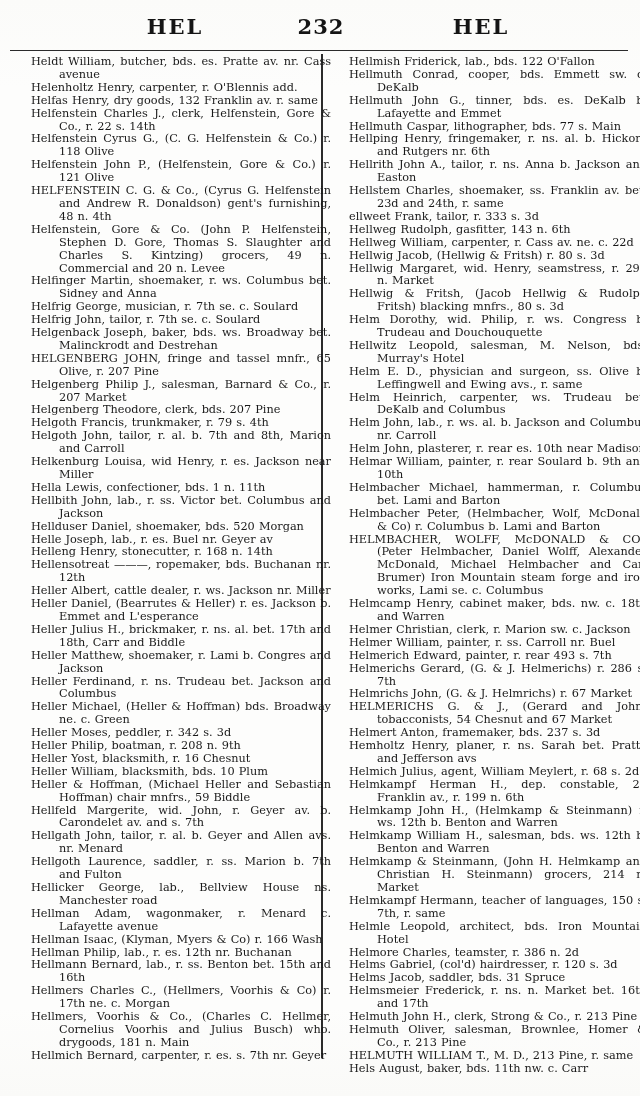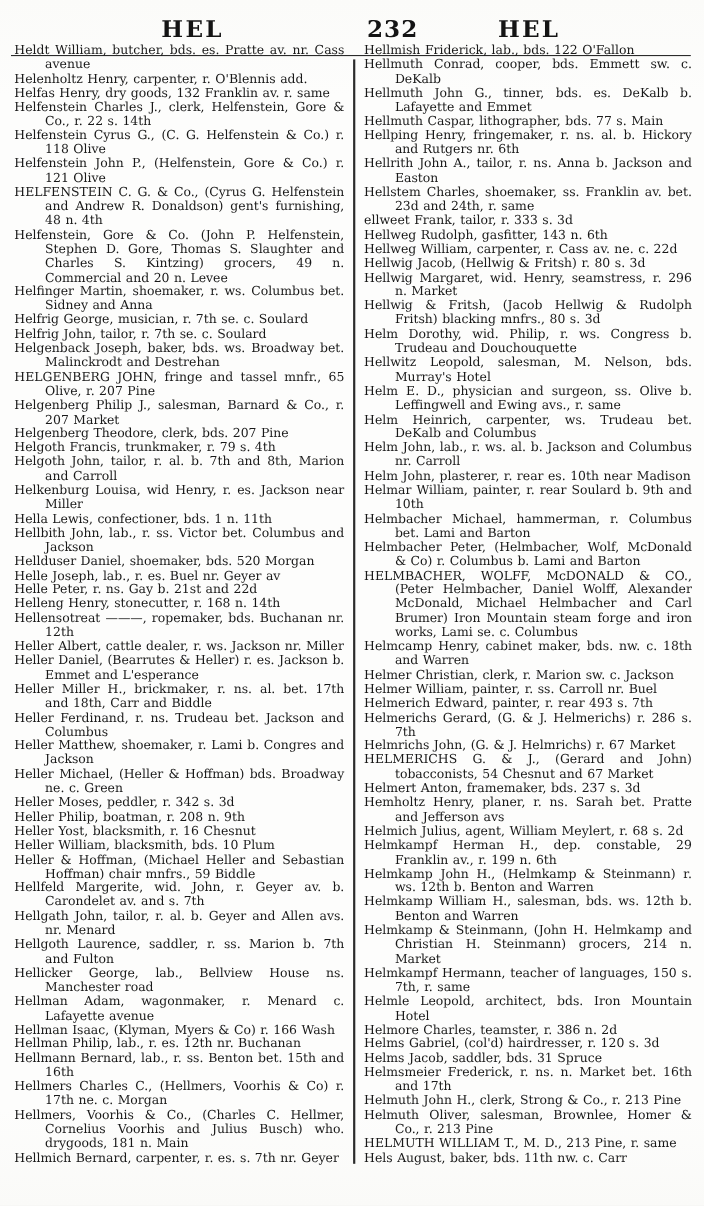--- a/index.html
+++ b/index.html
@@ -22,36 +22,37 @@
   .h-item {
     position: absolute;
     transform: translateX(-50%);
     font-size: 21px;
     font-weight: 700;
     letter-spacing: 2px;
     color: #141414;
     white-space: nowrap;
   }
   .h-left  { left: 175px; }
-  .h-num   { left: 321px; letter-spacing: 1px; margin-left: 36px; }
+  .h-num   { left: 321px; letter-spacing: 1px; }
   .h-right { left: 481px; }
   .rule {
     position: absolute;
     top: 50px; left: 10px; right: 12px;
     border-top: 1.6px solid #2b2b2b;
   }
   .divider {
     position: absolute;
     top: 54px; left: 321px;
     width: 1.6px; height: 1004px;
     background: #2b2b2b;
   }
   .col {
     position: absolute;
-    top: 40px;
+    top: 56px;
+    margin-left: 18px;
   }
   .col-left  { left: 13px;  width: 300px; }
   .col-right { left: 331px; width: 298px; }
   .entry {
     margin: 0;
     font-size: 11.3px;
     line-height: 12.9px;
     text-align: justify;
     padding-left: 28px;
     text-indent: -28px;
@@ -88,28 +89,27 @@
       <p class="entry">HELGENBERG JOHN, fringe and tassel mnfr., 65 Olive, r. 207 Pine</p>
       <p class="entry">Helgenberg Philip J., salesman, Barnard &amp; Co., r. 207 Market</p>
       <p class="entry">Helgenberg Theodore, clerk, bds. 207 Pine</p>
       <p class="entry">Helgoth Francis, trunkmaker, r. 79 s. 4th</p>
       <p class="entry">Helgoth John, tailor, r. al. b. 7th and 8th, Marion and Carroll</p>
       <p class="entry">Helkenburg Louisa, wid Henry, r. es. Jackson near Miller</p>
       <p class="entry">Hella Lewis, confectioner, bds. 1 n. 11th</p>
       <p class="entry">Hellbith John, lab., r. ss. Victor bet. Columbus and Jackson</p>
       <p class="entry">Hellduser Daniel, shoemaker, bds. 520 Morgan</p>
       <p class="entry">Helle Joseph, lab., r. es. Buel nr. Geyer av</p>
-      <p class="entry">Helle Peter, r. ns. Gay b. 21st and 22d</p>
       <p class="entry">Helleng Henry, stonecutter, r. 168 n. 14th</p>
       <p class="entry">Hellensotreat ———, ropemaker, bds. Buchanan nr. 12th</p>
       <p class="entry">Heller Albert, cattle dealer, r. ws. Jackson nr. Miller</p>
       <p class="entry">Heller Daniel, (Bearrutes &amp; Heller) r. es. Jackson b. Emmet and L'esperance</p>
-      <p class="entry">Heller Miller H., brickmaker, r. ns. al. bet. 17th and 18th, Carr and Biddle</p>
+      <p class="entry">Heller Julius H., brickmaker, r. ns. al. bet. 17th and 18th, Carr and Biddle</p>
+      <p class="entry">Heller Matthew, shoemaker, r. Lami b. Congres and Jackson</p>
       <p class="entry">Heller Ferdinand, r. ns. Trudeau bet. Jackson and Columbus</p>
-      <p class="entry">Heller Matthew, shoemaker, r. Lami b. Congres and Jackson</p>
       <p class="entry">Heller Michael, (Heller &amp; Hoffman) bds. Broadway ne. c. Green</p>
       <p class="entry">Heller Moses, peddler, r. 342 s. 3d</p>
       <p class="entry">Heller Philip, boatman, r. 208 n. 9th</p>
       <p class="entry">Heller Yost, blacksmith, r. 16 Chesnut</p>
       <p class="entry">Heller William, blacksmith, bds. 10 Plum</p>
       <p class="entry">Heller &amp; Hoffman, (Michael Heller and Sebastian Hoffman) chair mnfrs., 59 Biddle</p>
       <p class="entry">Hellfeld Margerite, wid. John, r. Geyer av. b. Carondelet av. and s. 7th</p>
       <p class="entry">Hellgath John, tailor, r. al. b. Geyer and Allen avs. nr. Menard</p>
       <p class="entry">Hellgoth Laurence, saddler, r. ss. Marion b. 7th and Fulton</p>
       <p class="entry">Hellicker George, lab., Bellview House ns. Manchester road</p>

